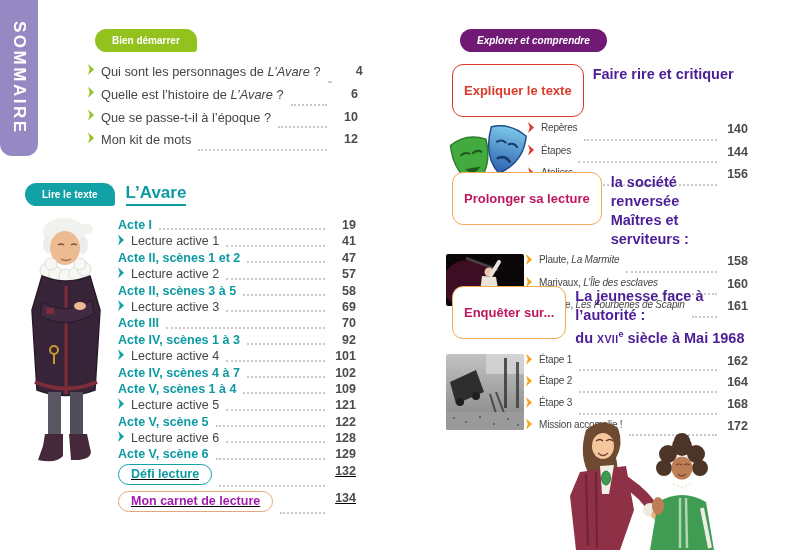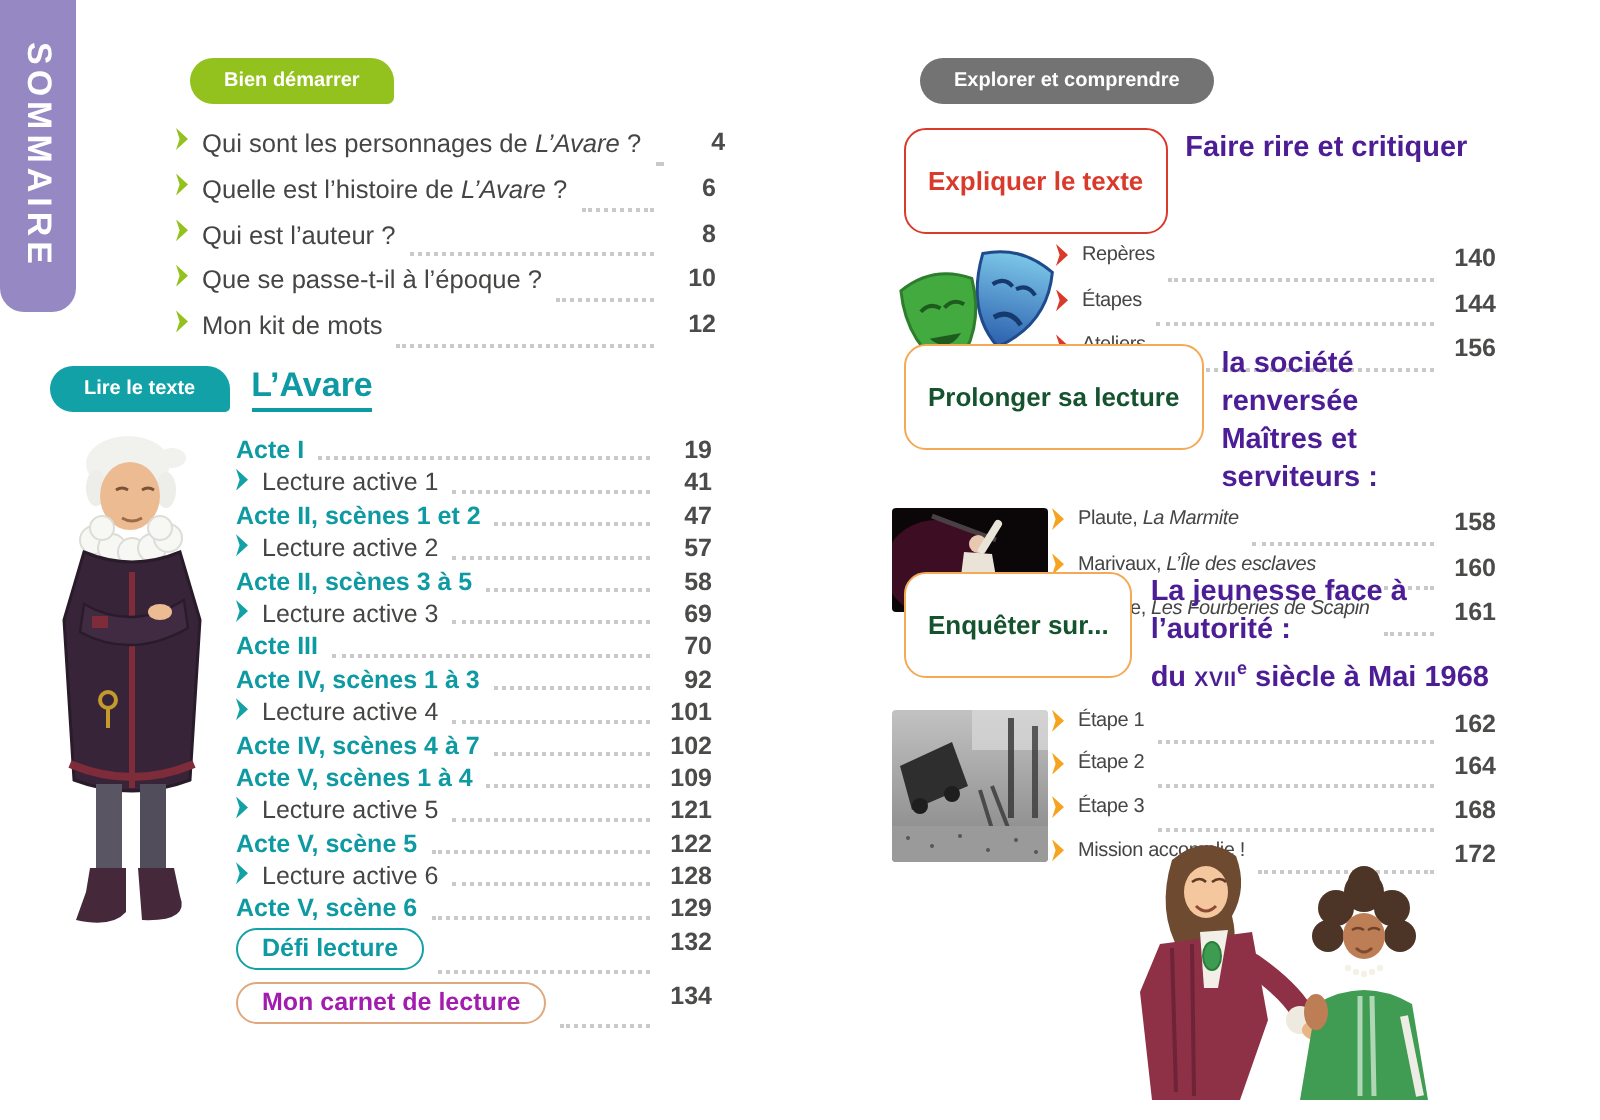--- a/index.html
+++ b/index.html
@@ -8,25 +8,25 @@
 
   
   .sommaire-bar{position:absolute;left:0;top:0;width:38px;height:156px;background:#9588C3;
     border-radius:0 0 12px 12px;display:flex;align-items:center;justify-content:center;}
   .sommaire-bar span{writing-mode:vertical-rl;color:#fff;font-weight:bold;font-size:17px;letter-spacing:2.5px;}
 
   
   .badge{display:inline-block;color:#fff;font-weight:bold;font-size:10px;padding:6px 17px;border-radius:14px 14px 4px 14px;white-space:nowrap;}
   .badge.green{background:#93C21E;}
   .badge.tealbg{background:#12A1A7;border-radius:14px 14px 3px 14px;}
-  .badge.orangebg{background:#737373;border-radius:14px;}
+  .badge.orangebg{background:#701a75;border-radius:14px;font-style:italic;}
 
   .tag{display:inline-block;font-size:13px;font-weight:bold;padding:18px 11px;border-radius:11px;border:1.6px solid;background:#fff;white-space:nowrap;flex:0 0 auto;}
   .tag.red{color:#D93A2B;border-color:#D93A2B;}
-  .tag.orange{color:#14532d;border-color:#F3A955;}
+  .tag.orange{color:#be185d;border-color:#F3A955;}
 
   .mini-badge{display:inline-block;font-size:12.5px;font-weight:bold;padding:2.5px 12px;border-radius:11px;border:1.6px solid;background:#fff;white-space:nowrap;}
   .mini-badge.defi{color:#0E9AA2;border-color:#12A1A7;}
   .mini-badge.carnet{color:#a21caf;border-color:#E0A87C;}
 
   
   .row{display:flex;align-items:flex-start;}
   .bullet{flex:0 0 auto;width:6px;height:11px;margin-right:7px;clip-path:polygon(0 0,100% 50%,0 100%,30% 50%);}
   .bullet.green{background:#93C21E;}
   .bullet.teal{background:#12A1A7;}
@@ -42,21 +42,21 @@
   .pos-bien{position:absolute;left:95px;top:29px;}
   .start-list{position:absolute;left:88px;top:64px;width:270px;}
   .start-list .row{height:22.8px;}
   .start-list .lbl{font-size:12.8px;}
 
   .read-header{position:absolute;left:25px;top:183px;display:flex;align-items:center;gap:11px;}
   .avare-title{color:#0E9AA2;font-weight:bold;font-size:17px;border-bottom:2.5px solid #0E9AA2;padding-bottom:1px;}
 
   .acts-list{position:absolute;left:118px;top:218px;width:238px;}
   .acts-list .row{height:16.4px;}
-  .acts-list .row.badge-row{height:27px;}
+  .acts-list .row.badge-row{height:27px;text-decoration:underline;}
 
   .harpagon{position:absolute;left:14px;top:208px;}
 
   
   .col-right{position:absolute;left:448px;top:0;width:300px;height:560px;}
   .pos-explore{position:absolute;left:12px;top:29px;}
   .subsection{position:absolute;left:0;width:300px;}
   .sub-explain{top:64px;}
   .sub-extend{top:172px;}
   .sub-invest{top:286px;}
@@ -89,26 +89,20 @@
       <span class="bullet green"></span>
       <span class="lbl"><span>Qui sont les personnages de </span><em>L’Avare</em><span> ?</span></span>
       <span class="dots"></span>
       <span class="pg">4</span>
     </div>
     <div class="row">
       <span class="bullet green"></span>
       <span class="lbl"><span>Quelle est l’histoire de </span><em>L’Avare</em><span> ?</span></span>
       <span class="dots"></span>
       <span class="pg">6</span>
-    </div>
-    <div class="row">
-      <span class="bullet green"></span>
-      <span class="lbl"><span>Qui est l’auteur ?</span></span>
-      <span class="dots"></span>
-      <span class="pg">8</span>
     </div>
     <div class="row">
       <span class="bullet green"></span>
       <span class="lbl"><span>Que se passe-t-il à l’époque ?</span></span>
       <span class="dots"></span>
       <span class="pg">10</span>
     </div>
     <div class="row">
       <span class="bullet green"></span>
       <span class="lbl"><span>Mon kit de mots</span></span>

